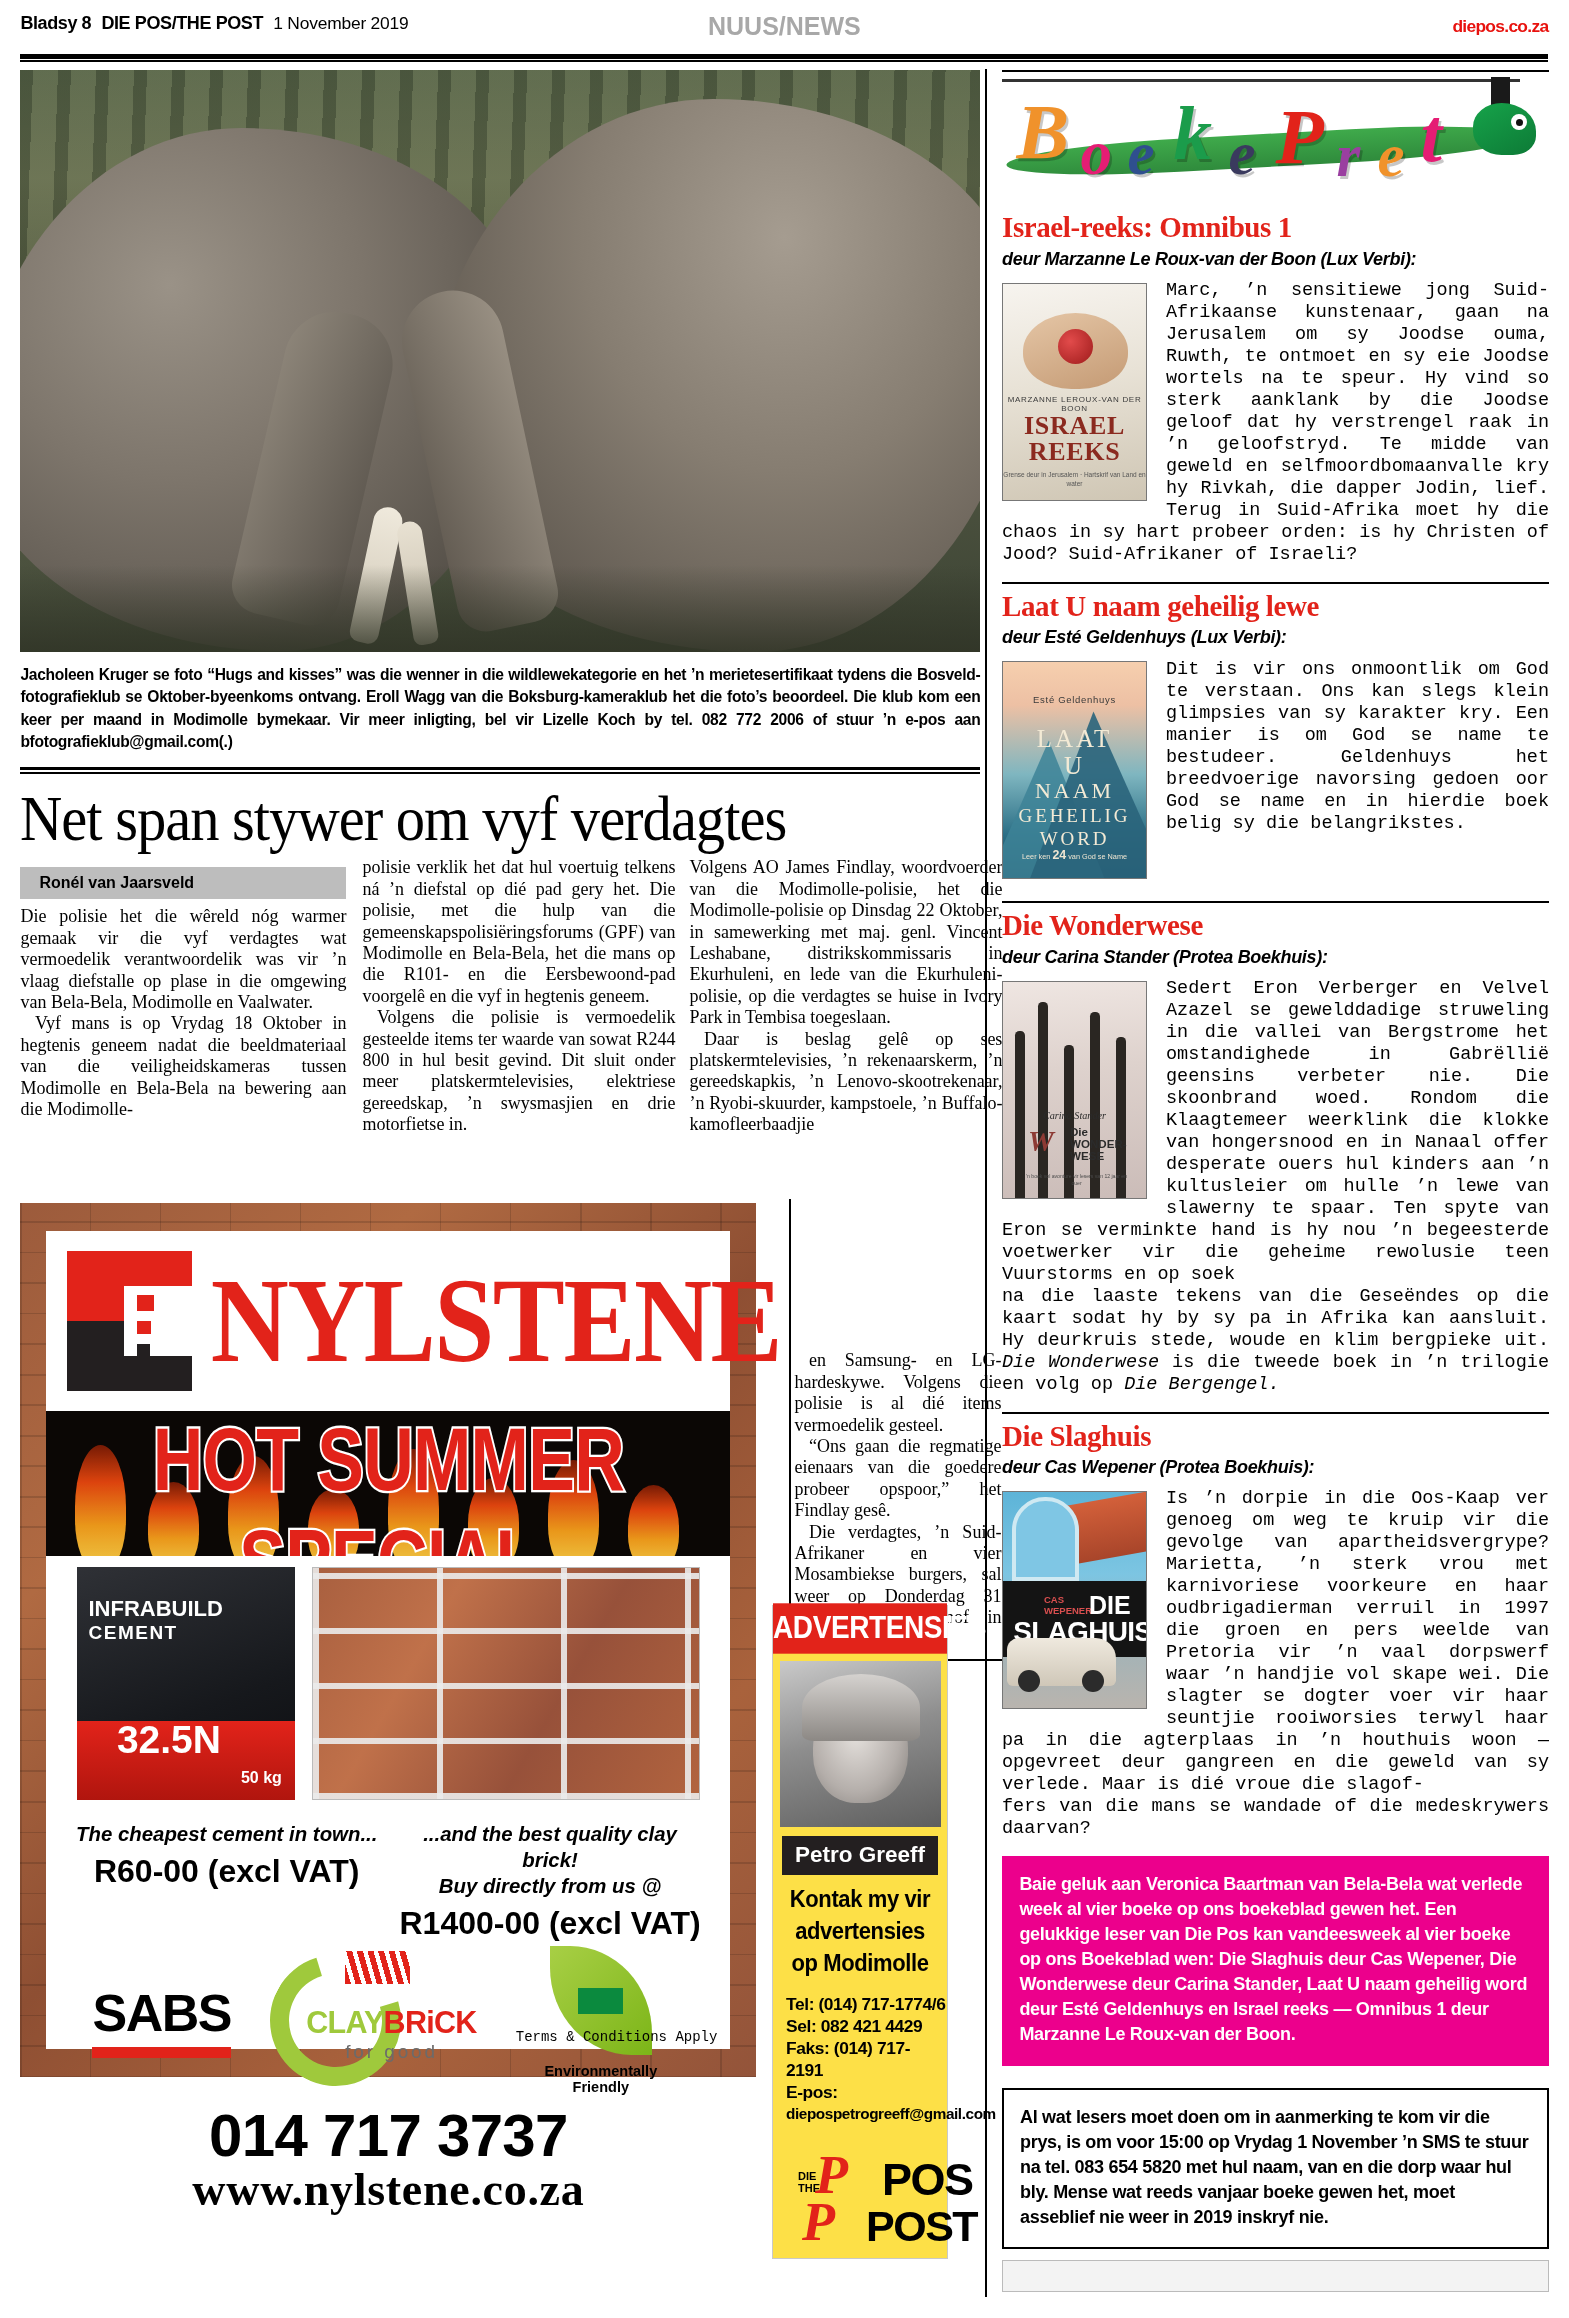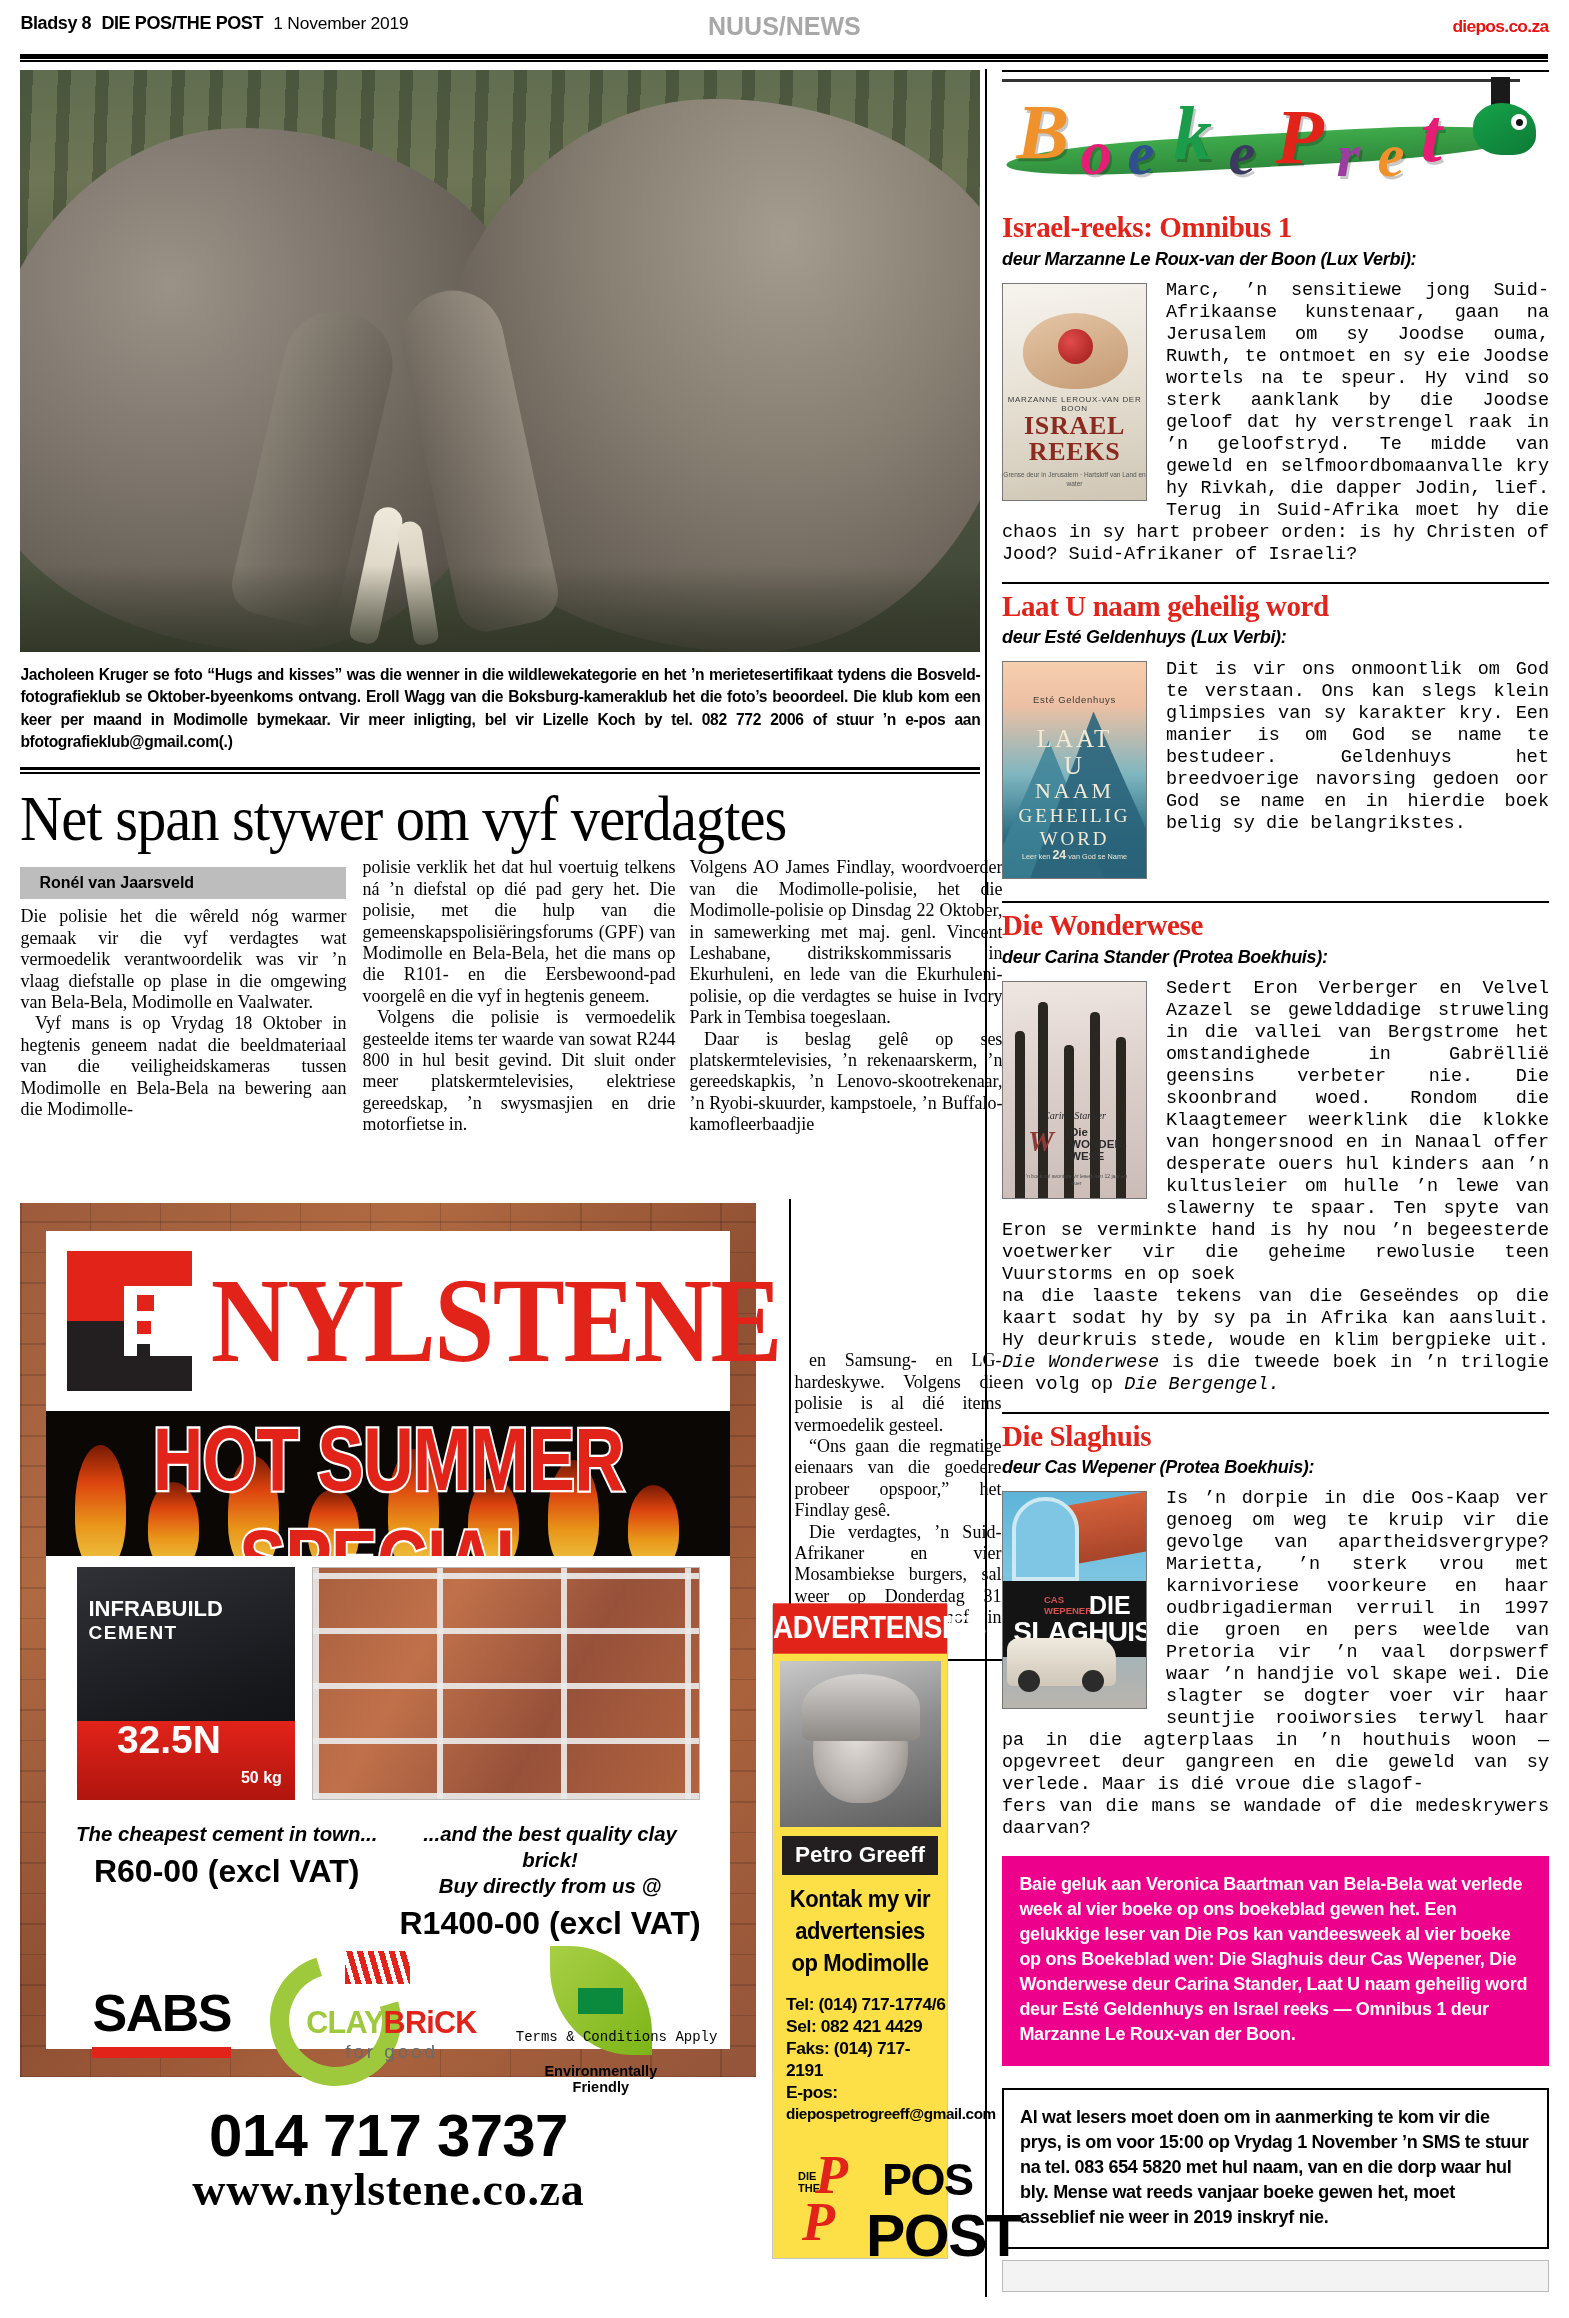--- a/index.html
+++ b/index.html
@@ -219,21 +219,21 @@
   #adv-pos { margin-top:14.5px; text-align:center; position:relative; height:109px; }
   #adv-pos .diethe { position:absolute; left:25px; top:32px; font-family:"Liberation Sans", sans-serif;
                      font-weight:bold; font-size:11px; line-height:11.6px; text-align:left; }
   #adv-pos .p1 { font-family:"Liberation Serif", serif; font-style:italic; font-weight:bold;
                  font-size:54px; color:#e2231a; position:absolute; left:42px; top:4.4px; }
   #adv-pos .p2 { font-family:"Liberation Sans", sans-serif; font-weight:bold;
                  font-size:45px; position:absolute; left:109px; top:14.5px; letter-spacing:-1.5px; }
   #adv-pos .p3 { font-family:"Liberation Serif", serif; font-style:italic; font-weight:bold;
                  font-size:54px; color:#e2231a; position:absolute; left:29px; top:52px; }
   #adv-pos .p4 { font-family:"Liberation Sans", sans-serif; font-weight:bold;
-                 font-size:59px; position:absolute; left:93px; top:63px; letter-spacing:-1.5px; }
+                 font-size:43px; position:absolute; left:93px; top:63px; letter-spacing:-1.5px; }
 
   
   #right { position:absolute; left:1002px; top:70px; width:547px; }
   #bp-top-rule { width:547px; height:2.2px; background:#000; }
 
   
   #bp-logo { position:relative; width:547px; height:129px; margin-top:4.4px; }
   #bp-rope { position:absolute; left:0; top:2.9px; width:518px; height:2.2px; background:#333; }
   #bp-clip { position:absolute; left:489px; top:0; width:19px; height:33px; background:#1a1a1a; }
   #bp-worm { position:absolute; left:471px; top:26px; width:63px; height:52px; border-radius:50% 60% 40% 50%;
@@ -534,21 +534,21 @@
         <div class="pom"></div>
       <div class="auth">MARZANNE LEROUX-VAN DER BOON</div>
       <div class="t1">ISRAEL</div>
       <div class="t2">REEKS</div>
       <div class="foot">Grense deur in Jerusalem · Hartskrif van Land en water</div>
     </div>
     <div class="bk-text">Marc, ’n sensitiewe jong Suid-Afrikaanse kunstenaar, gaan na Jerusalem om sy Joodse ouma, Ruwth, te ontmoet en sy eie Joodse wortels na te speur. Hy vind so sterk aanklank by die Joodse geloof dat hy verstrengel raak in ’n geloofstryd. Te midde van geweld en selfmoordbomaanvalle kry hy Rivkah, die dapper Jodin, lief. Terug in Suid-Afrika moet hy die chaos in sy hart probeer orden: is hy Christen of Jood? Suid-Afrikaner of Israeli?</div>
   </div>
   <div class="bp-rule"></div>
 
-  <div class="bp-head">Laat U naam geheilig word</div>
+  <div class="bp-head">Laat U naam geheilig lewe</div>
   <div class="bp-sub">deur Esté Geldenhuys (Lux Verbi):</div>
   <div class="bk-block">
     <div class="bk-cover" id="cov2">
       <div class="mt1"></div>
         <div class="mt2"></div>
       <div class="auth">Esté Geldenhuys</div>
       <div class="w" style="top:63px">LAAT</div>
       <div class="w" style="top:90px">U</div>
       <div class="w" style="top:116px;font-size:22px">NAAM</div>
       <div class="w" style="top:143px;font-size:19px">GEHEILIG</div>

